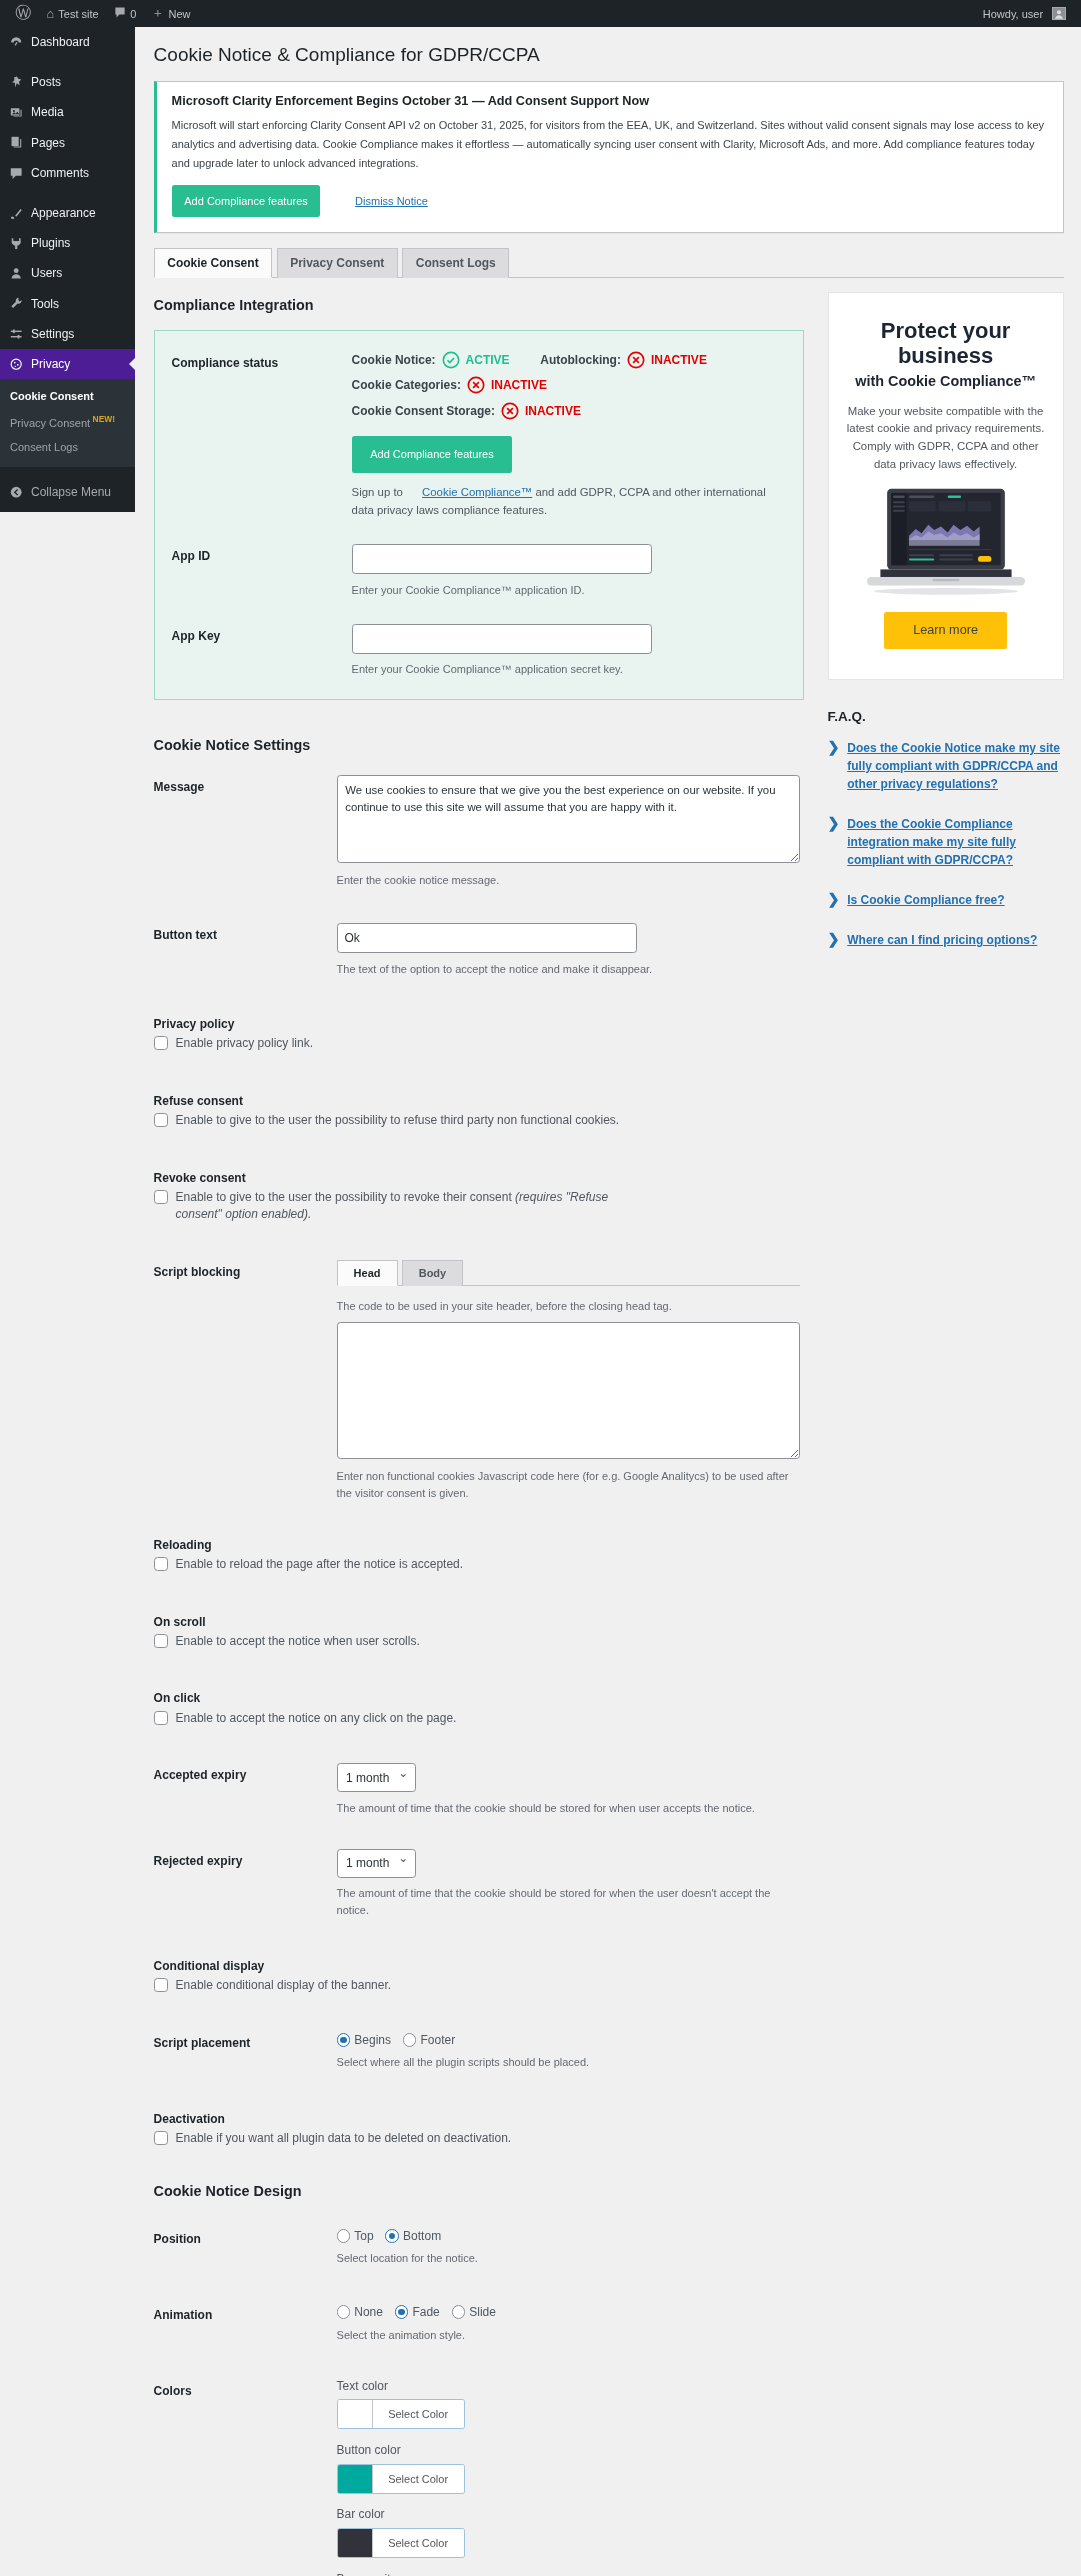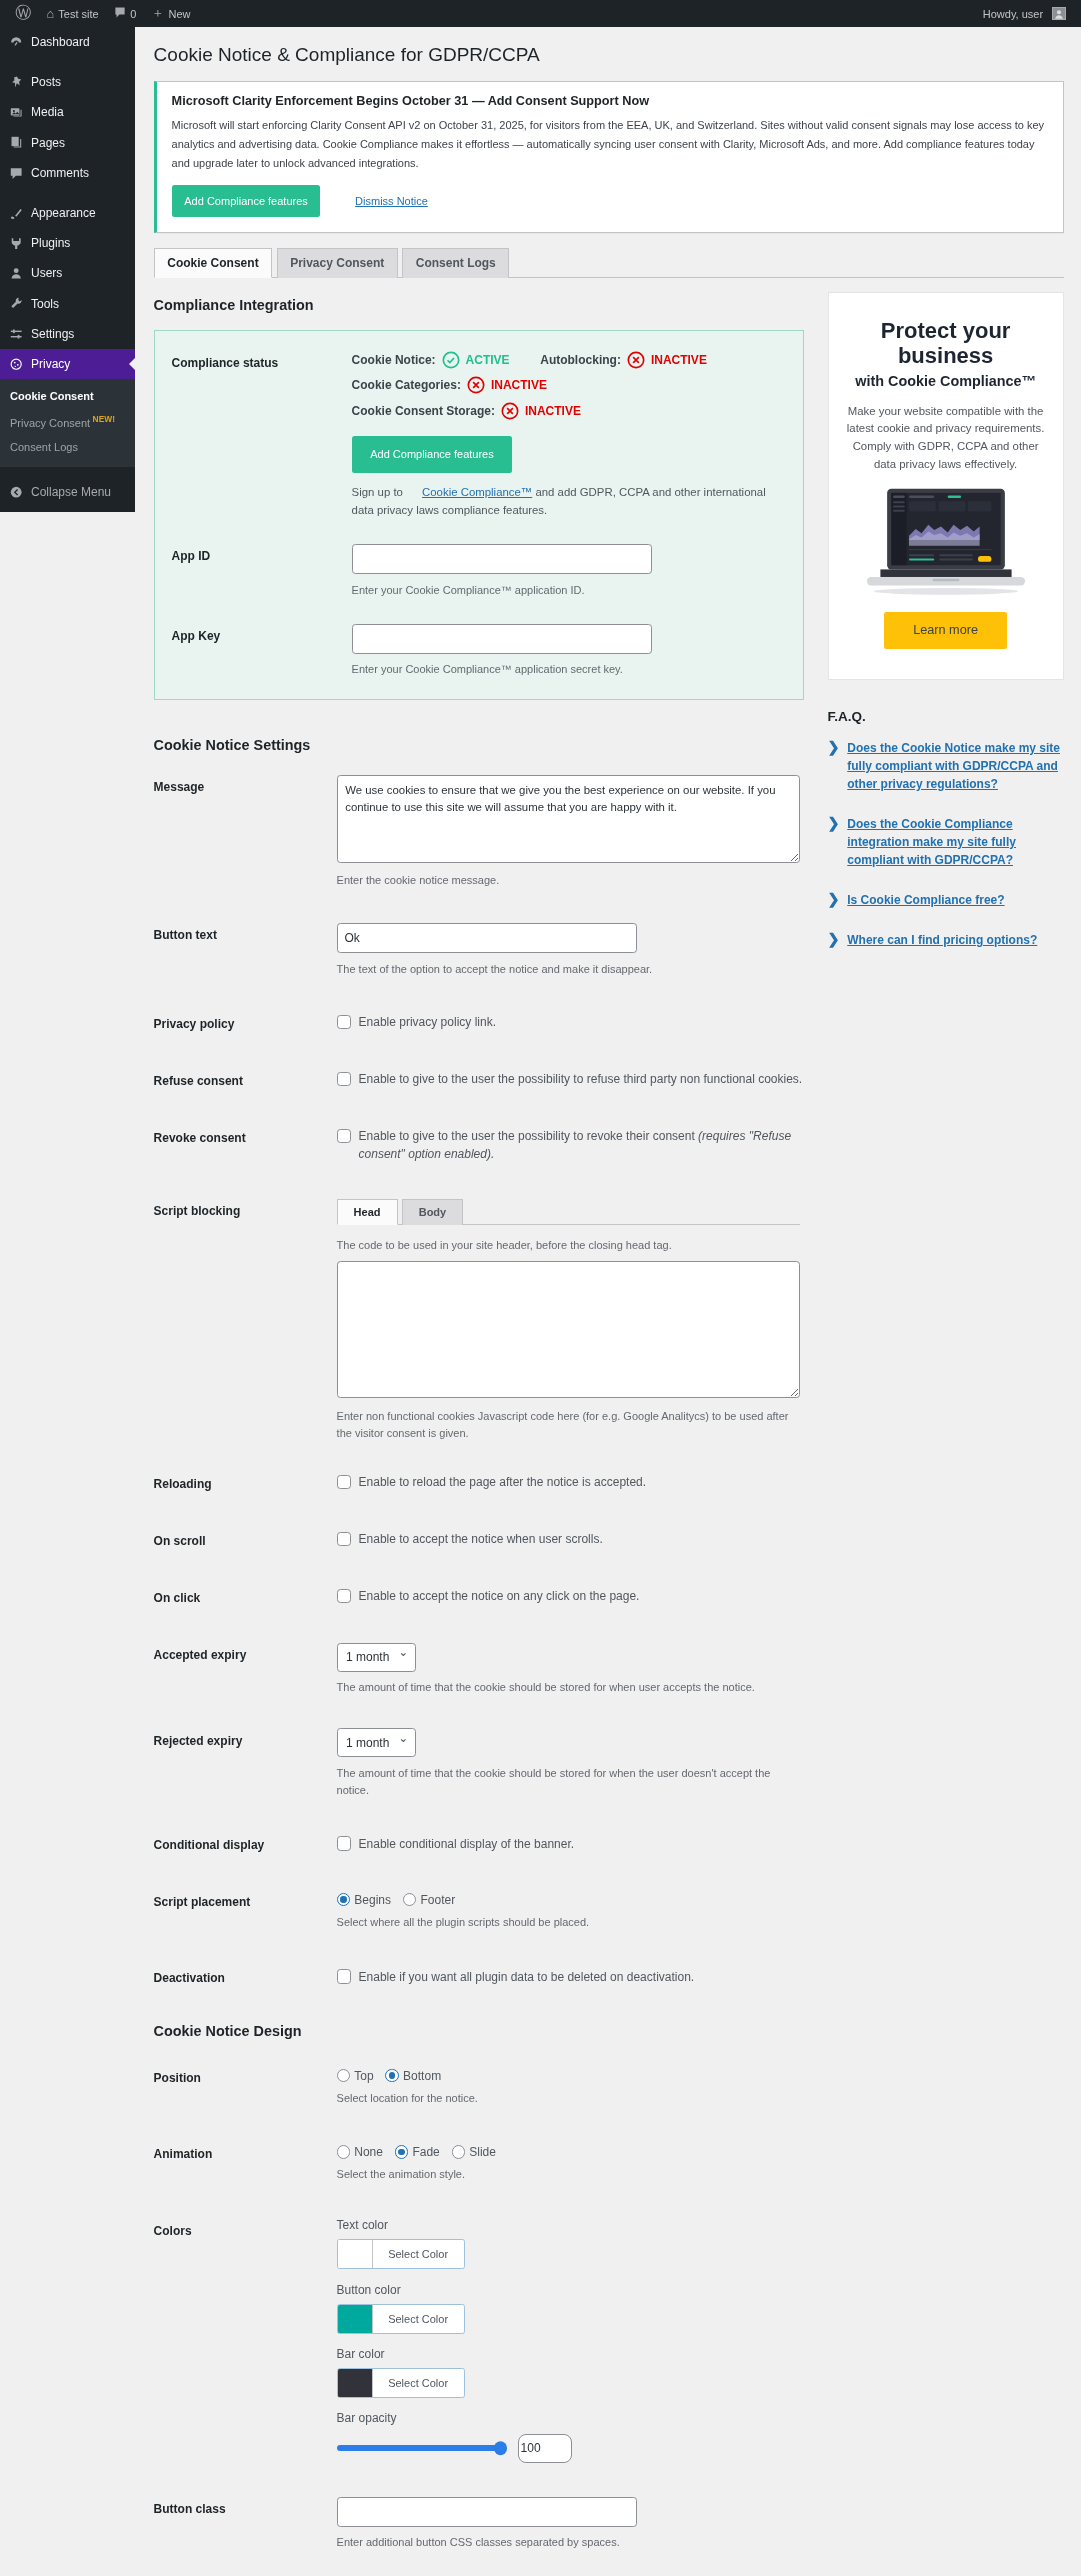--- a/index.html
+++ b/index.html
@@ -64,21 +64,21 @@
   .gap28 { width: 18.6px; }
   .btn-green.lg { height: 37px; padding: 0 18.6px; margin-top: 8.4px; }
   .signup-text { margin-top: 11px; font-size: 11.4px; color: #50575e; line-height: 1.55; max-width: 422px; }
   .text-input { height: 30px; border: 0.8px solid #8c8f94; border-radius: 3.4px; width: 300px; font-size: 12px; padding: 0 6.8px; background: #fff; color: #2c3338; font-family: inherit; }
   .desc { color: #646970; font-size: 11px; margin-top: 7.6px; line-height: 1.55; }
   .mt30 { margin-top: 25px; }
 
   
   .sect { margin-top: 37px; }
   .row { margin-bottom: 34px; }
-  .row-cb { margin-bottom: 36px; }
+  .row-cb { margin-bottom: 36px; flex-direction: column; }
   textarea.big { width: 463px; height: 88px; border: 0.8px solid #8c8f94; border-radius: 3.4px; background: #fff; font-family: inherit; font-size: 11.4px; color: #2c3338; padding: 6px 7.6px; line-height: 1.55; resize: both; }
   textarea.code { width: 463px; height: 137px; }
   .cb-row { display: flex; align-items: flex-start; gap: 7.6px; color: #50575e; font-size: 12px; line-height: 1.45; padding-top: 2.5px; max-width: 473px; }
   .checkbox { width: 14.4px; height: 14.4px; border: 0.8px solid #8c8f94; border-radius: 3.4px; background: #fff; flex: none; margin-top: 0.8px; cursor: pointer; }
   .radio-row { display: flex; align-items: center; gap: 4.2px; font-size: 12px; color: #50575e; padding-top: 2.5px; }
   .radio { width: 13.5px; height: 13.5px; border-radius: 50%; border: 0.8px solid #8c8f94; background: #fff; flex: none; position: relative; cursor: pointer; }
   .radio.sel { border-color: #2271b1; }
   .radio.sel::after { content: ""; position: absolute; inset: 2.5px; border-radius: 50%; background: #2271b1; }
   .radio-lbl { margin-right: 7.6px; }
   .subtabs { border-bottom: 0.8px solid #c3c4c7; display: flex; gap: 4.2px; width: 463px; }

